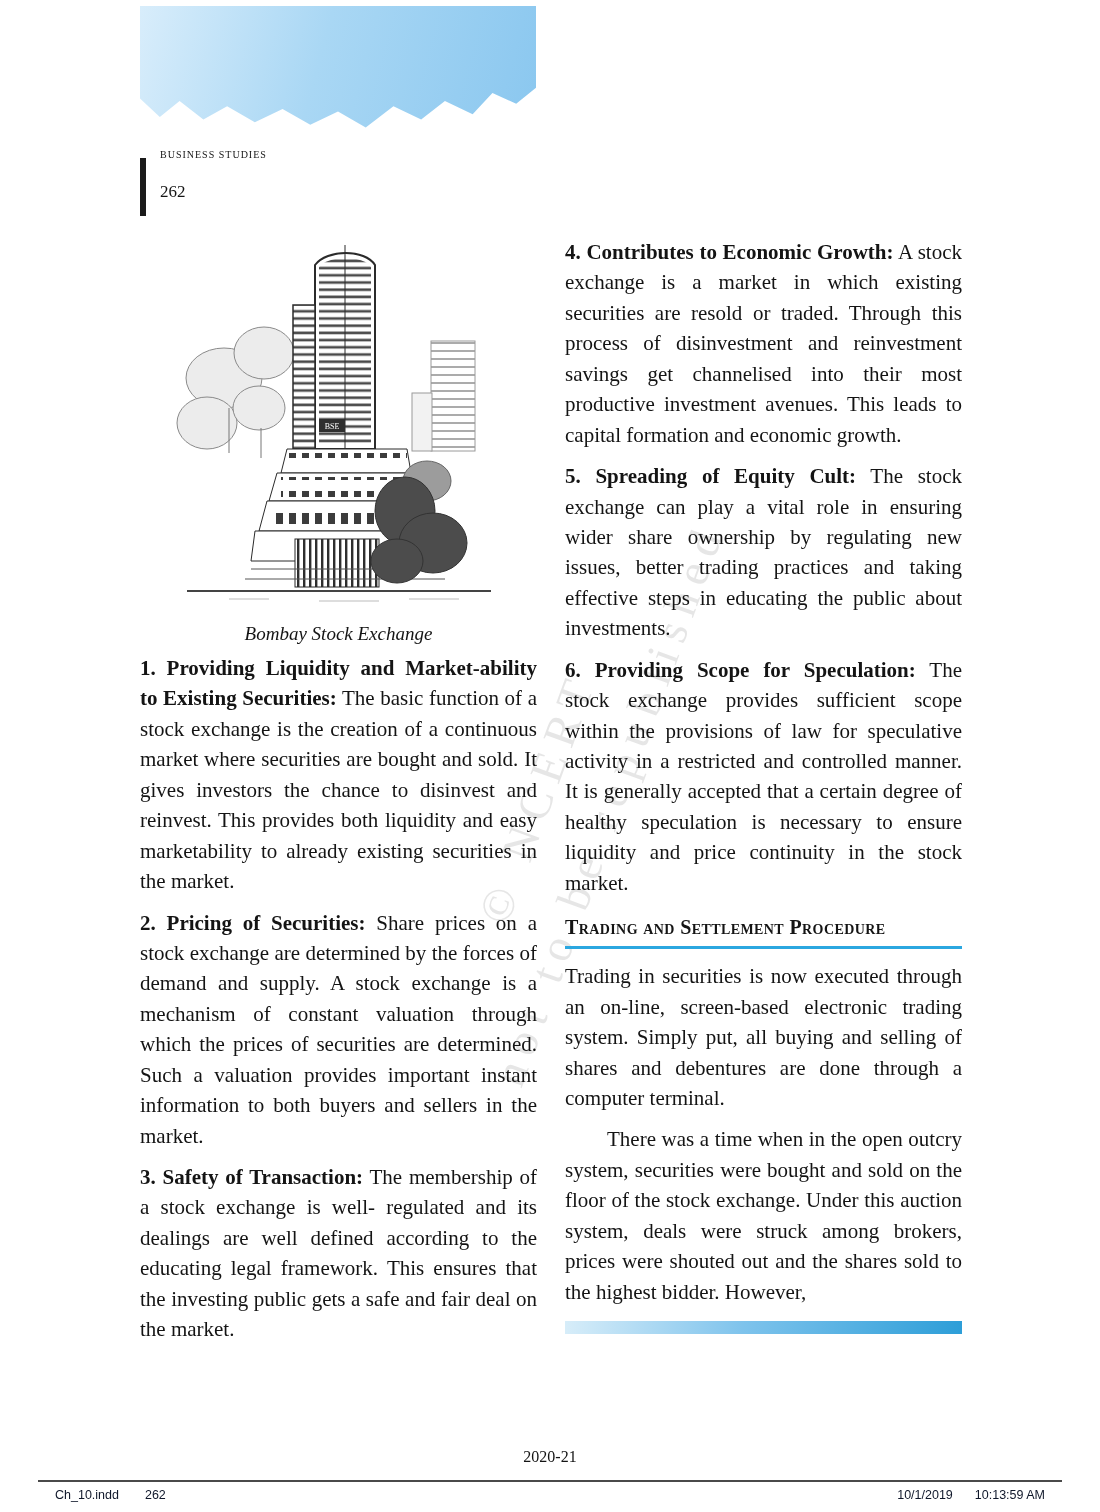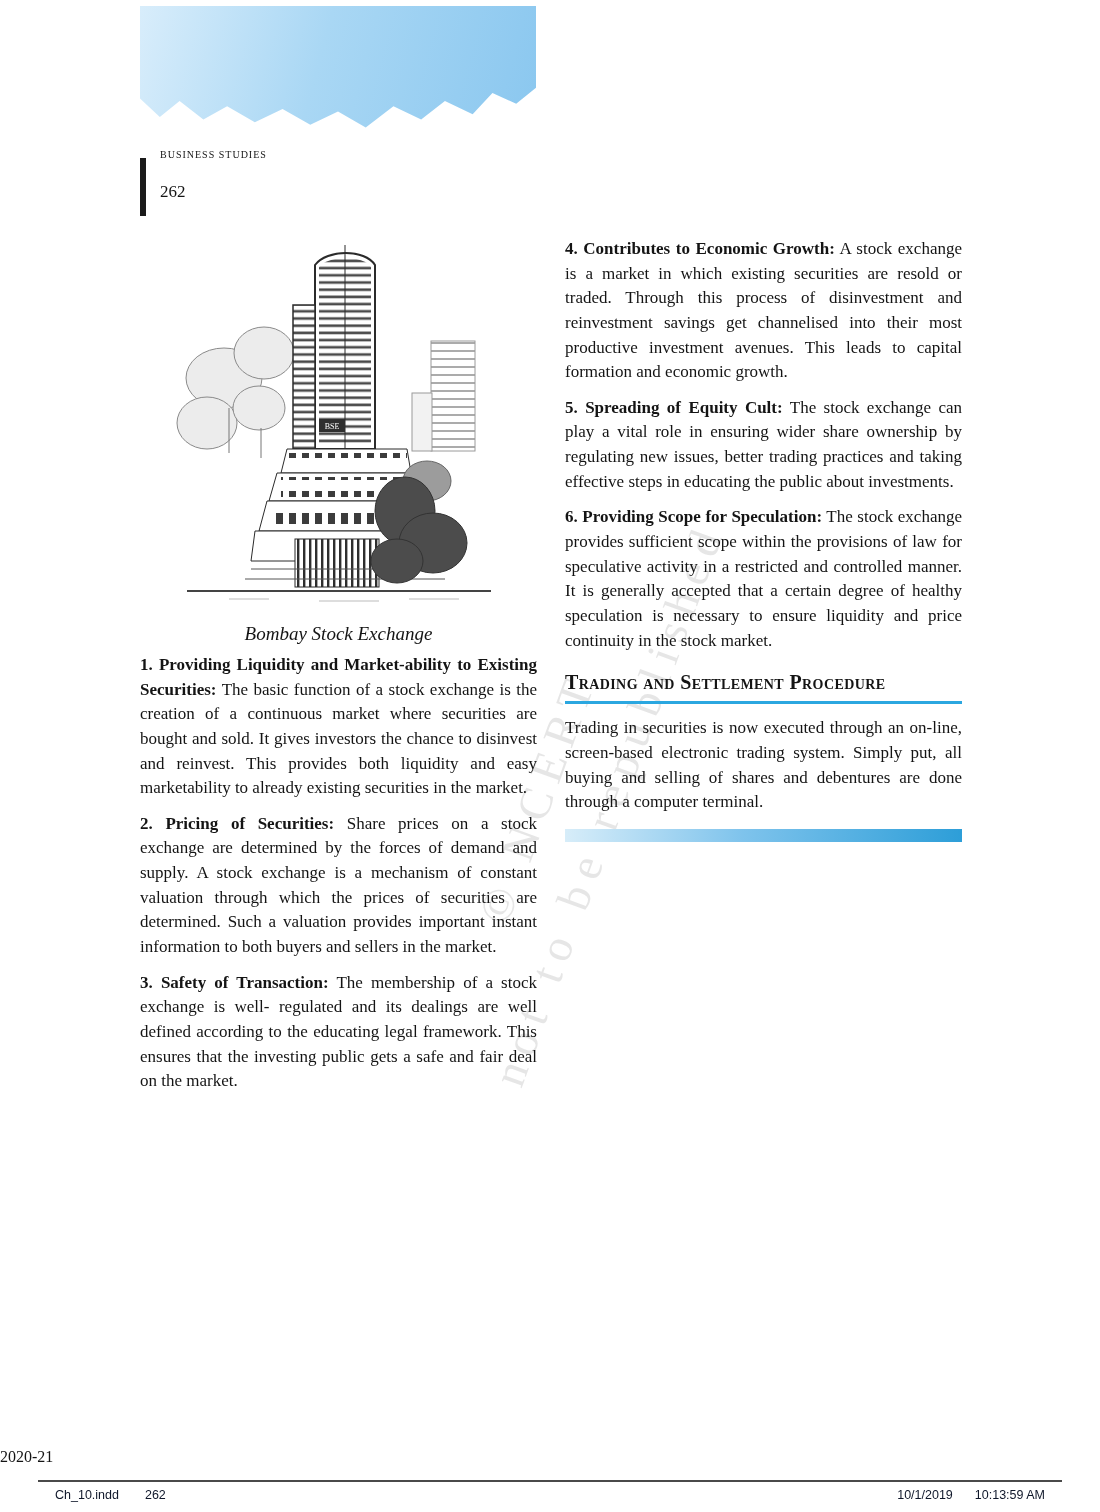--- a/index.html
+++ b/index.html
@@ -23,21 +23,21 @@
 
   .col{position:absolute;top:237px;width:397px;}
   .col-left{left:140px;}
   .col-right{left:565px;}
 
   figure{margin:0 0 8px 0;text-align:center;}
   figure svg{display:block;margin:6px auto 4px;}
   figcaption{font-style:italic;font-size:19px;margin-top:12px;}
 
   p.item, p.para{
-    font-size:17px;line-height:1.45;text-align:justify;margin:0 0 11px;
+    font-size:21px;line-height:1.45;text-align:justify;margin:0 0 11px;
   }
   .lead{font-weight:bold;}
   .para.indent{text-indent:2em;}
 
   .section-heading{
     font-size:20px;font-weight:bold;font-variant:small-caps;letter-spacing:.4px;
     margin:18px 0 12px;padding-bottom:7px;border-bottom:3px solid #2ba7e0;
   }
 
   .grad-bar{
@@ -45,21 +45,21 @@
     background:linear-gradient(to right,#d7edf9 0%,#7ec3ec 45%,#2d9ed8 100%);
   }
 
   .watermark{
     position:absolute;left:290px;top:740px;width:560px;text-align:center;
     transform:rotate(-70deg);transform-origin:50% 50%;
     color:rgba(100,100,100,.16);font-size:46px;letter-spacing:10px;line-height:1.5;
     pointer-events:none;white-space:nowrap;
   }
 
-  .year{position:absolute;left:0;right:0;top:1448px;font-size:16px;}
+  .year{position:absolute;left:0;right:0;top:1448px;text-align:center;font-size:16px;}
   .footer-rule{position:absolute;left:38px;right:38px;top:1480px;height:1.5px;background:#4a4a4a;}
   .footer-left,.footer-right{
     position:absolute;top:1488px;font-family:"Liberation Sans", sans-serif;font-size:12.5px;color:#0f172a;
   }
   .footer-left{left:55px;}
   .footer-right{right:55px;}
   .footer-left .gap{margin-left:26px;}
   .footer-right .gap{margin-left:22px;}
 </style>
 </head>
@@ -154,20 +154,21 @@
   </div>
 
   <div class="col col-right">
     <p class="item"><span class="lead">4. Contributes to Economic Growth:</span> <span>A stock exchange is a market in which existing securities are resold or traded. Through this process of disinvestment and reinvestment savings get channelised into their most productive investment avenues. This leads to capital formation and economic growth.</span></p>
     <p class="item"><span class="lead">5. Spreading of Equity Cult:</span> <span>The stock exchange can play a vital role in ensuring wider share ownership by regulating new issues, better trading practices and taking effective steps in educating the public about investments.</span></p>
     <p class="item"><span class="lead">6. Providing Scope for Speculation:</span> <span>The stock exchange provides sufficient scope within the provisions of law for speculative activity in a restricted and controlled manner. It is generally accepted that a certain degree of healthy speculation is necessary to ensure liquidity and price continuity in the stock market.</span></p>
 
     <h2 class="section-heading">Trading and Settlement Procedure</h2>
 
     <p class="para">Trading in securities is now executed through an on-line, screen-based electronic trading system. Simply put, all buying and selling of shares and debentures are done through a computer terminal.</p>
+    <p class="para indent">There was a time when in the open outcry system, securities were bought and sold on the floor of the stock exchange. Under this auction system, deals were struck among brokers, prices were shouted out and the shares sold to the highest bidder. However,</p>
 
     <div class="grad-bar"></div>
   </div>
 
   <div class="year">2020-21</div>
   <div class="footer-rule"></div>
   <div class="footer-left">
     <span>Ch_10.indd</span><span class="gap">262</span>
   </div>
   <div class="footer-right">

